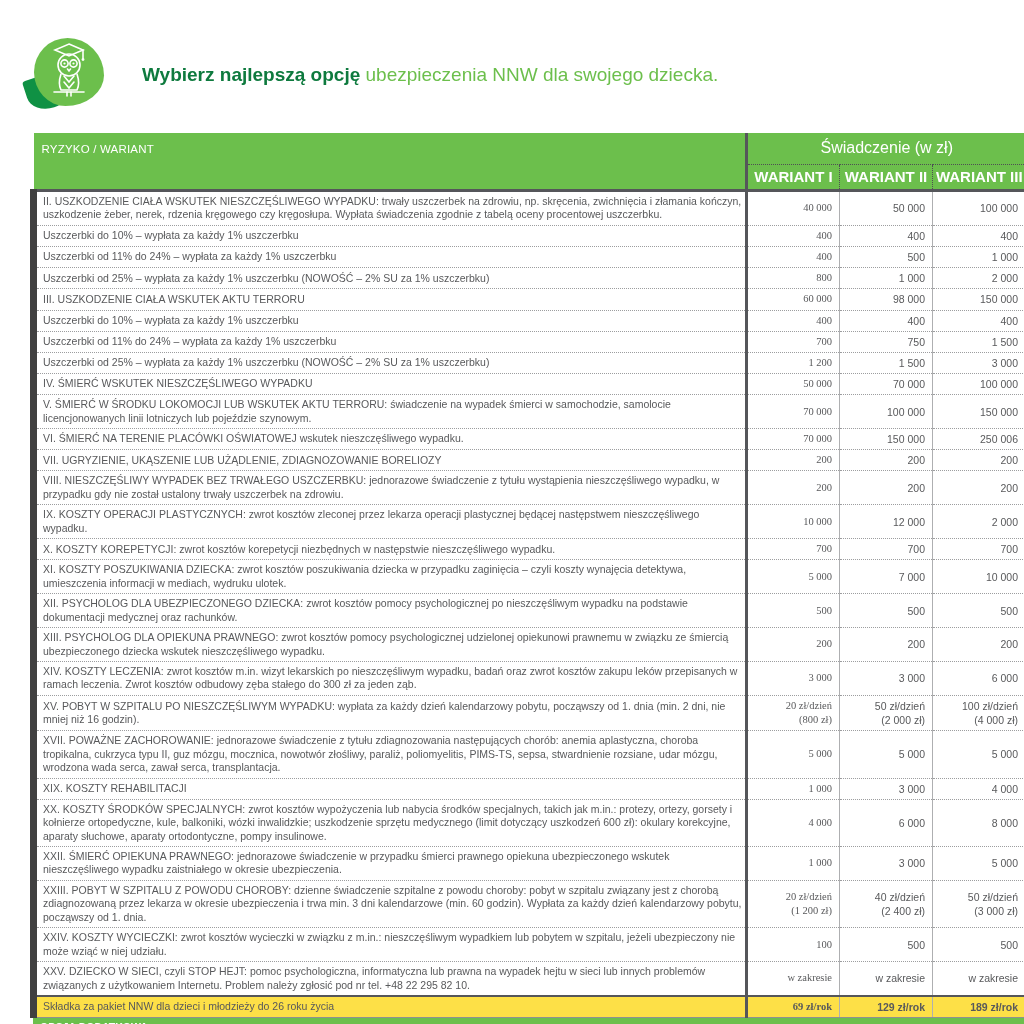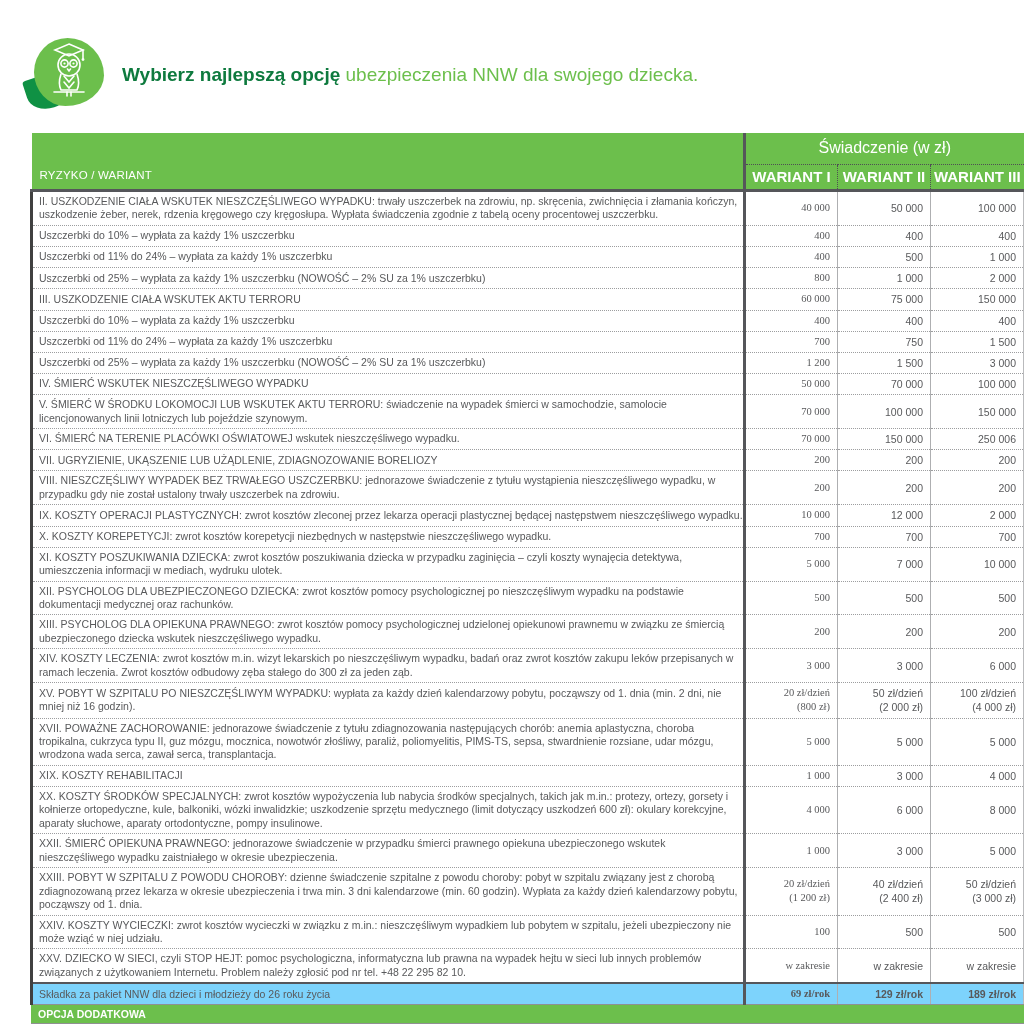--- a/index.html
+++ b/index.html
@@ -8,53 +8,53 @@
 
   
   .brand{position:absolute;left:28px;top:38px;display:flex;align-items:center;}
   .logo{position:relative;width:78px;height:74px;flex:0 0 auto;}
   .logo .leaf{position:absolute;left:-2px;top:36px;width:46px;height:34px;
               background:#0f9144;border-radius:4px 60% 60% 60%;
               transform:rotate(-18deg);}
   .logo .blob{position:absolute;left:6px;top:0;width:70px;height:68px;
               background:#6cbf4c;border-radius:48% 52% 55% 45%/50% 55% 45% 50%;}
   .logo svg{position:absolute;left:6px;top:0;}
-  .title{margin-left:16px;font-size:19px;line-height:1.2;white-space:nowrap;}
+  .title{margin-left:36px;font-size:19px;line-height:1.2;white-space:nowrap;}
   .title .bold{font-weight:bold;color:#0e7a3e;}
   .title .light{font-weight:normal;color:#6cbf4c;}
 
   
   table.main{position:absolute;left:30px;top:133px;width:992px;
              border-collapse:collapse;table-layout:fixed;
              font-size:10.5px;color:#58595b;}
   col.c-label{width:713px;}
   col.c-val{width:93px;}
 
   thead th{background:#6cbf4c;color:#ffffff;font-weight:normal;}
   th.corner{text-align:left;padding:0 0 4px 8px;font-size:11.5px;vertical-align:bottom;
             height:52px;letter-spacing:.2px;}
-  th.corner div{margin-bottom:4px;}
+  th.corner div{margin-bottom:30px;}
   th.benefit{height:28px;font-size:16px;text-align:center;vertical-align:middle;
              border-left:3px solid #55565a;}
   th.variant{height:22px;font-size:15px;font-weight:bold;text-align:center;
              vertical-align:middle;border-top:1px dotted #4e4f52;
              border-left:1px dotted #4e4f52;}
   th.variant.first{border-left:3px solid #55565a;}
   thead tr.vr th{border-bottom:3px solid #55565a;}
   th.corner{border-bottom:3px solid #55565a;}
 
   tbody td{border-bottom:1px dotted #9c9d9f;vertical-align:middle;}
   td.label{padding:3px 0 3px 6px;line-height:1.28;text-align:left;
-           border-left:3px solid #404040;}
+           border-left:7px solid #404040;}
   td.val{text-align:right;padding:3px 7px 3px 2px;line-height:1.35;
          border-left:1px solid #aeafb1;white-space:pre-line;}
   td.val.first{border-left:3px solid #55565a;font-family:Liberation Serif, serif;}
   td.val.last{border-right:1px solid #b9babc;}
 
-  tr.summary td{background:#7dd3fc;border-top:2px solid #55565a;
+  tr.summary td{background:#fde047;border-top:2px solid #55565a;
                 border-bottom:1px solid #8f9092;}
   tr.summary td.val{font-weight:bold;}
   tr.section td{background:#6cbf4c;color:#ffffff;font-weight:bold;
                 padding:3px 8px 3px 6px;border-bottom:none;
                 border-left:1px solid #6cbf4c;}
   tbody tr:last-child td{border-bottom:2px solid #8f9092;}
 </style>
 </head>
 <body>
 
@@ -132,21 +132,21 @@
         </tr>
         <tr class="normal">
           <td class="label">Uszczerbki od 25% – wypłata za każdy 1% uszczerbku (NOWOŚĆ – 2% SU za 1% uszczerbku)</td>
           <td class="val first">800</td>
           <td class="val">1 000</td>
           <td class="val last">2 000</td>
         </tr>
         <tr class="normal">
           <td class="label">III. USZKODZENIE CIAŁA WSKUTEK AKTU TERRORU</td>
           <td class="val first">60 000</td>
-          <td class="val">75 000</td>
+          <td class="val">98 000</td>
           <td class="val last">150 000</td>
         </tr>
         <tr class="normal">
           <td class="label">Uszczerbki do 10% – wypłata za każdy 1% uszczerbku</td>
           <td class="val first">400</td>
           <td class="val">400</td>
           <td class="val last">400</td>
         </tr>
         <tr class="normal">
           <td class="label">Uszczerbki od 11% do 24% – wypłata za każdy 1% uszczerbku</td>

